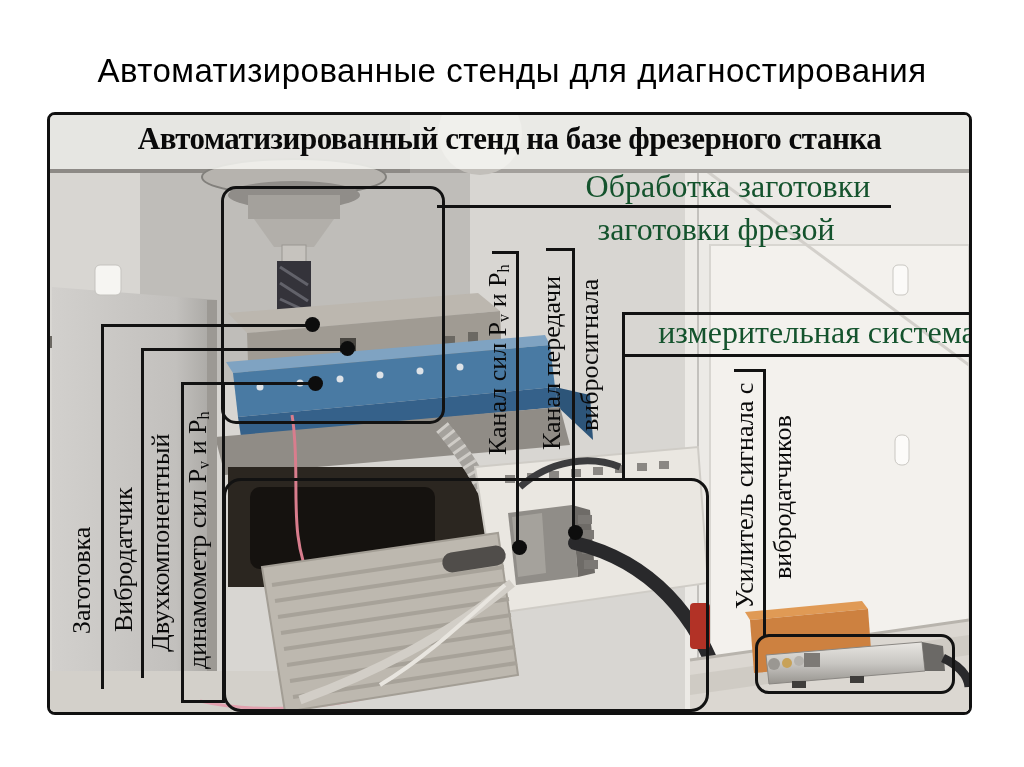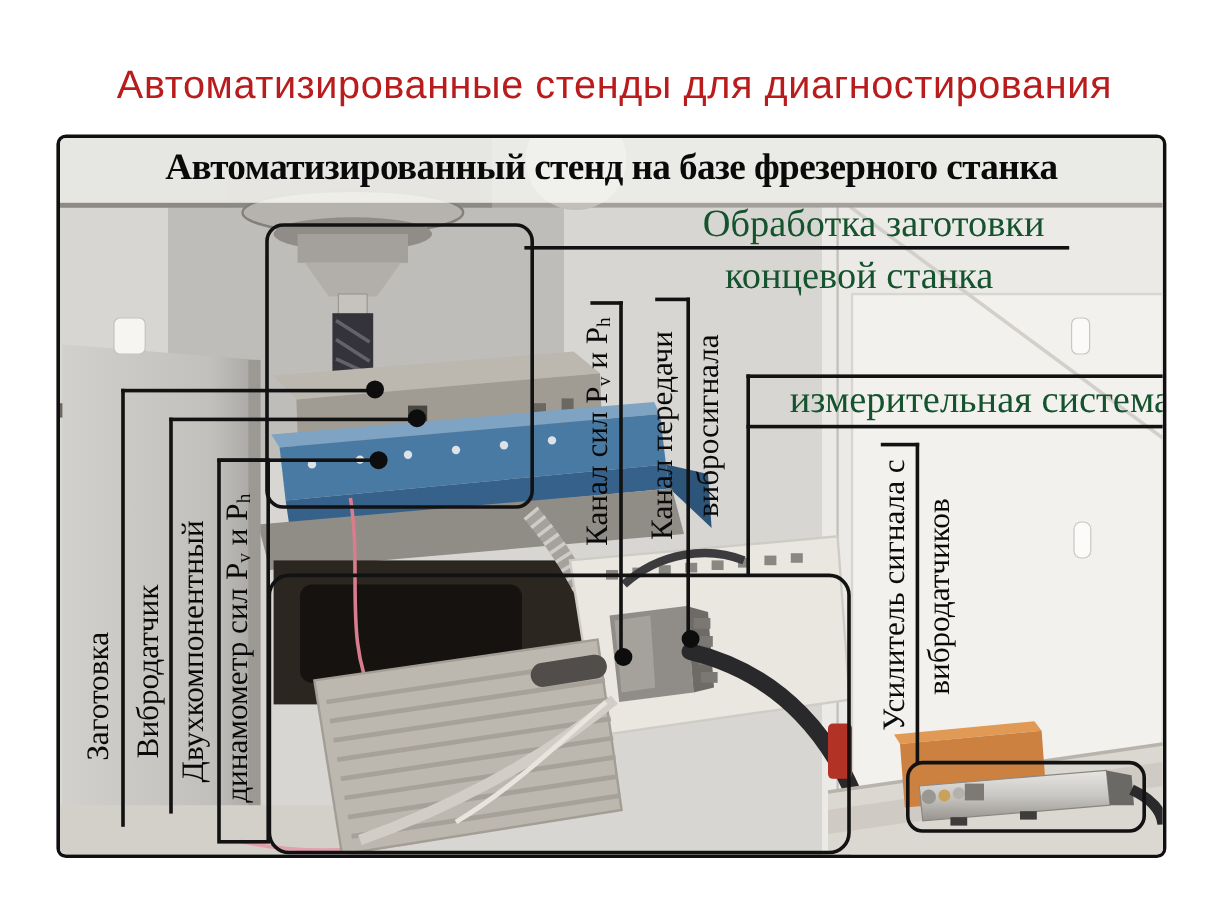--- a/index.html
+++ b/index.html
@@ -20,21 +20,21 @@
   .vlabel sub{font-size:0.62em;}
   .cline{position:absolute;background:#121212;z-index:2;}
   .cbox{position:absolute;border:3px solid #121212;border-radius:15px;z-index:2;}
   .dot{position:absolute;width:15px;height:15px;border-radius:50%;background:#0d0d0d;z-index:2;}
 </style>
 </head>
 <body>
 
 <div class="slide">
 
-  <div class="title" style="color:#b91c1c;">Автоматизированные стенды для диагностирования</div>
+  <div class="title" style="color:#000000;">Автоматизированные стенды для диагностирования</div>
 
   <div class="photo">
 
     <svg class="scene" viewBox="0 0 919 597" xmlns="http://www.w3.org/2000/svg">
       <defs>
         <linearGradient id="cabGrad" x1="0" y1="0" x2="1" y2="0">
           <stop offset="0" stop-color="#d2d0cd"></stop>
             <stop offset="0.75" stop-color="#c2c0bd"></stop>
             <stop offset="1" stop-color="#a7a5a1"></stop>
         </linearGradient>
@@ -184,21 +184,21 @@
     <div class="dot" style="left:255px;top:202px;"></div>
     <div class="dot" style="left:290px;top:226px;"></div>
     <div class="dot" style="left:258px;top:261px;"></div>
     <div class="dot" style="left:462px;top:425px;"></div>
     <div class="dot" style="left:518px;top:410px;"></div>
 
     <div class="hlabel" style="left:453px;top:54px;width:450px;">
       <span>Обработка заготовки</span>
     </div>
     <div class="hlabel" style="left:441px;top:97px;width:450px;">
-      <span>концевой станка</span>
+      <span>заготовки фрезой</span>
     </div>
     <div class="hlabel" style="left:576px;top:200px;width:382px;">
       <span>измерительная система</span>
     </div>
 
     <div class="vlabel" style="left:18px;top:390px;height:150px;">
       <span>Заготовка</span>
     </div>
     <div class="vlabel" style="left:60px;top:350px;height:190px;">
       <span>Вибродатчик</span>

